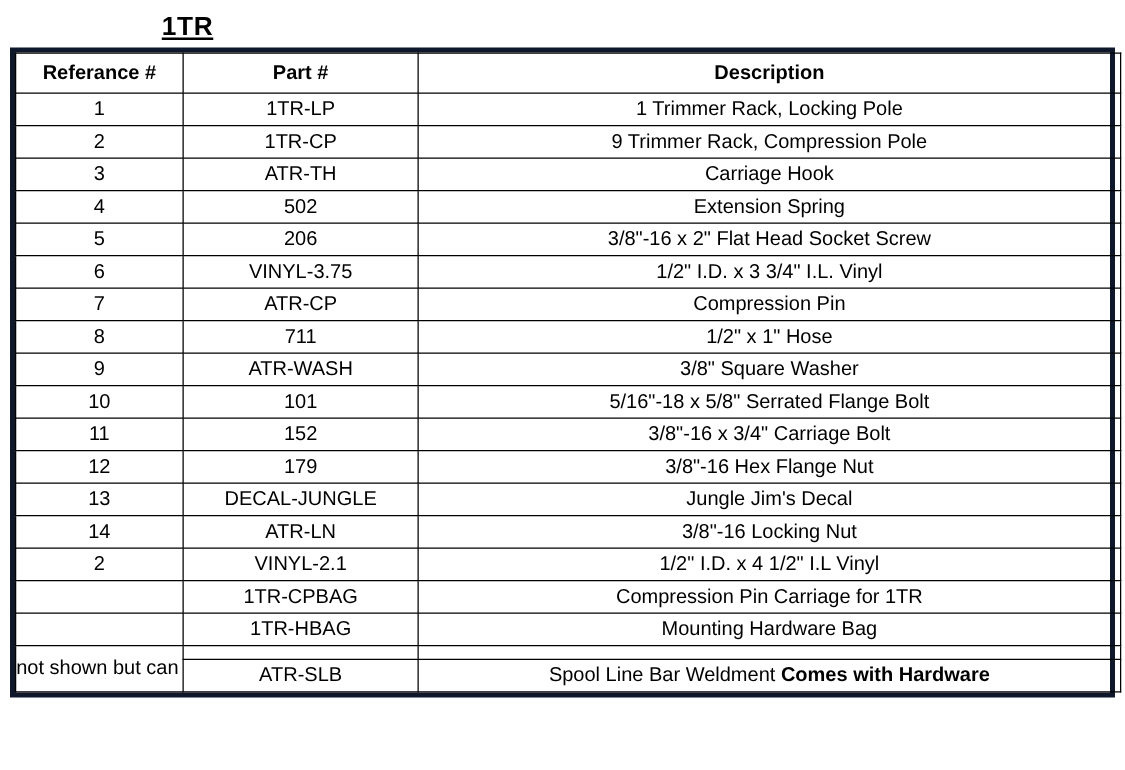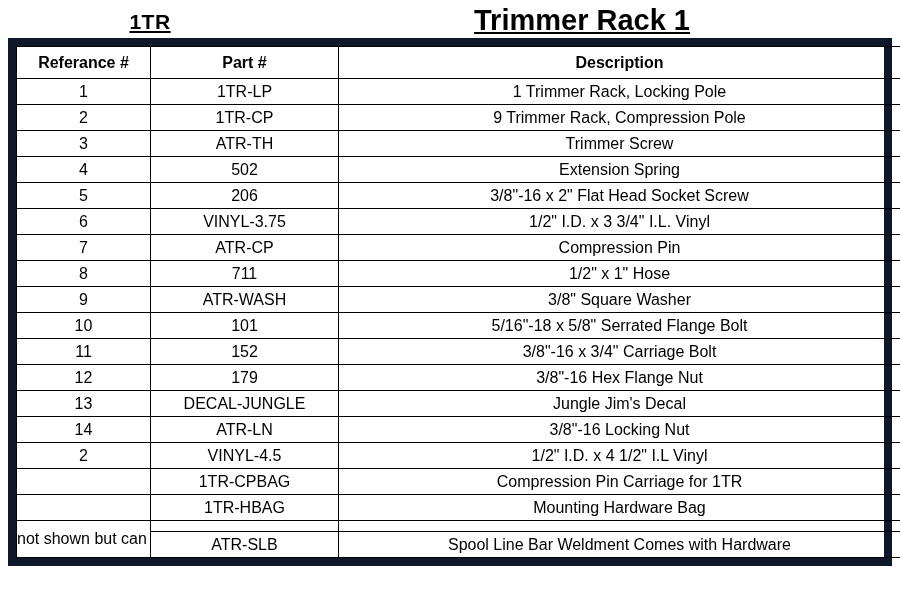--- a/index.html
+++ b/index.html
@@ -46,21 +46,21 @@
     font-weight: bold;
     text-decoration: underline;
     padding-top: 0px;
     padding-right: 36px;
     box-sizing: border-box;
   }
 
   
   .table-wrap {
     margin: 0 8px 0 8px;
-    border: 8px solid #0f172a;
+    border: 4px solid #0f172a;
     box-sizing: border-box;
   }
   table.parts {
     border-collapse: collapse;
     width: 100%;
     table-layout: fixed;
   }
   table.parts td, table.parts th {
     border: 1.5px solid #000;
     text-align: center;
@@ -99,30 +99,29 @@
   }
   
   tr.spacer td {
     height: 10px;
     line-height: 10px;
   }
   tr.spacer td.mid, tr.spacer td.right {
     border-top: 1.5px solid #000;
     border-bottom: 1.5px solid #000;
   }
-  .desc-mixed .tail { font-weight: normal; }
+  .desc-mixed .tail { font-weight: bold; }
 </style>
 </head>
 <body>
 
 <div class="page">
 
   <div class="header">
     <div class="header-left">1TR</div>
-    <div class="header-right">Trimmer Rack 1</div>
   </div>
 
   <div class="table-wrap">
     <table class="parts">
       <colgroup>
         <col class="c-ref">
         <col class="c-part">
         <col class="c-desc">
       </colgroup>
       <thead>
@@ -140,21 +139,21 @@
           <td class="desc">1 Trimmer Rack, Locking Pole</td>
         </tr>
         <tr>
           <td class="ref">2</td>
           <td class="part">1TR-CP</td>
           <td class="desc">9 Trimmer Rack, Compression Pole</td>
         </tr>
         <tr>
           <td class="ref">3</td>
           <td class="part">ATR-TH</td>
-          <td class="desc">Trimmer Screw</td>
+          <td class="desc">Carriage Hook</td>
         </tr>
         <tr>
           <td class="ref">4</td>
           <td class="part">502</td>
           <td class="desc">Extension Spring</td>
         </tr>
         <tr>
           <td class="ref">5</td>
           <td class="part">206</td>
           <td class="desc">3/8"-16 x 2" Flat Head Socket Screw</td>
@@ -199,21 +198,21 @@
           <td class="part">DECAL-JUNGLE</td>
           <td class="desc">Jungle Jim's Decal</td>
         </tr>
         <tr>
           <td class="ref">14</td>
           <td class="part">ATR-LN</td>
           <td class="desc">3/8"-16 Locking Nut</td>
         </tr>
         <tr>
           <td class="ref">2</td>
-          <td class="part">VINYL-4.5</td>
+          <td class="part">VINYL-2.1</td>
           <td class="desc">1/2" I.D. x 4 1/2" I.L Vinyl</td>
         </tr>
         <tr class="no-ref">
           <td class="ref"></td>
           <td class="part">1TR-CPBAG</td>
           <td class="desc">Compression Pin Carriage for 1TR</td>
         </tr>
         <tr class="no-ref">
           <td class="ref"></td>
           <td class="part">1TR-HBAG</td>

